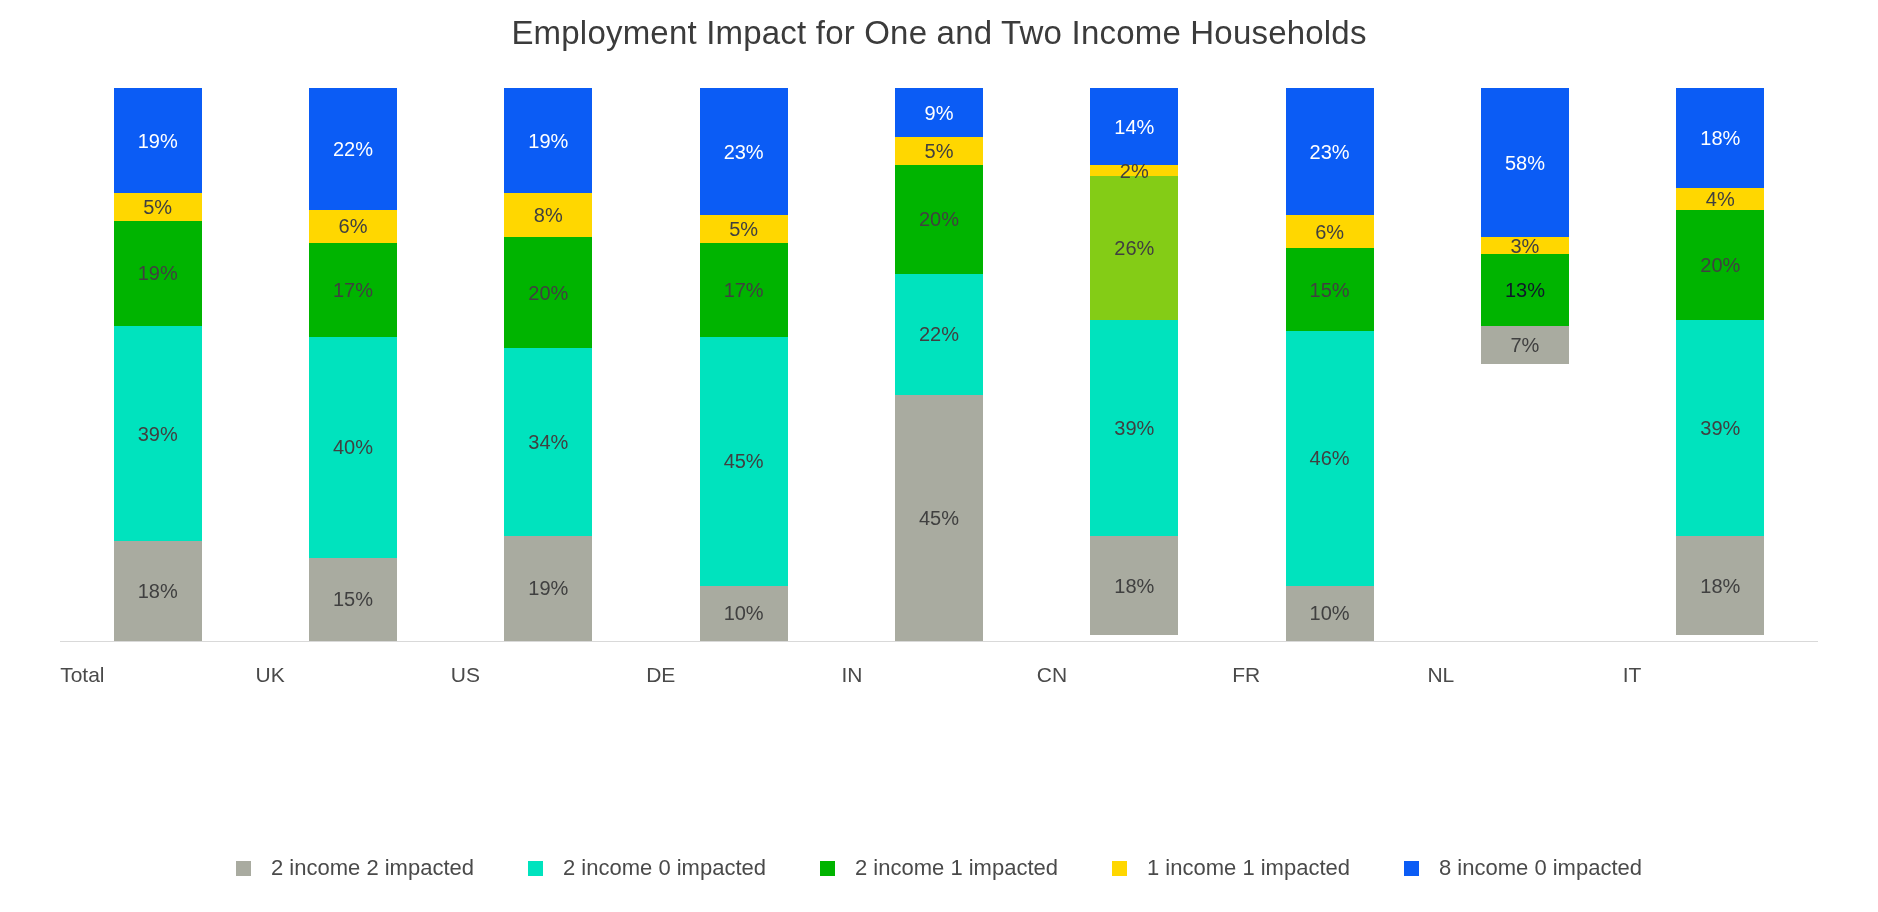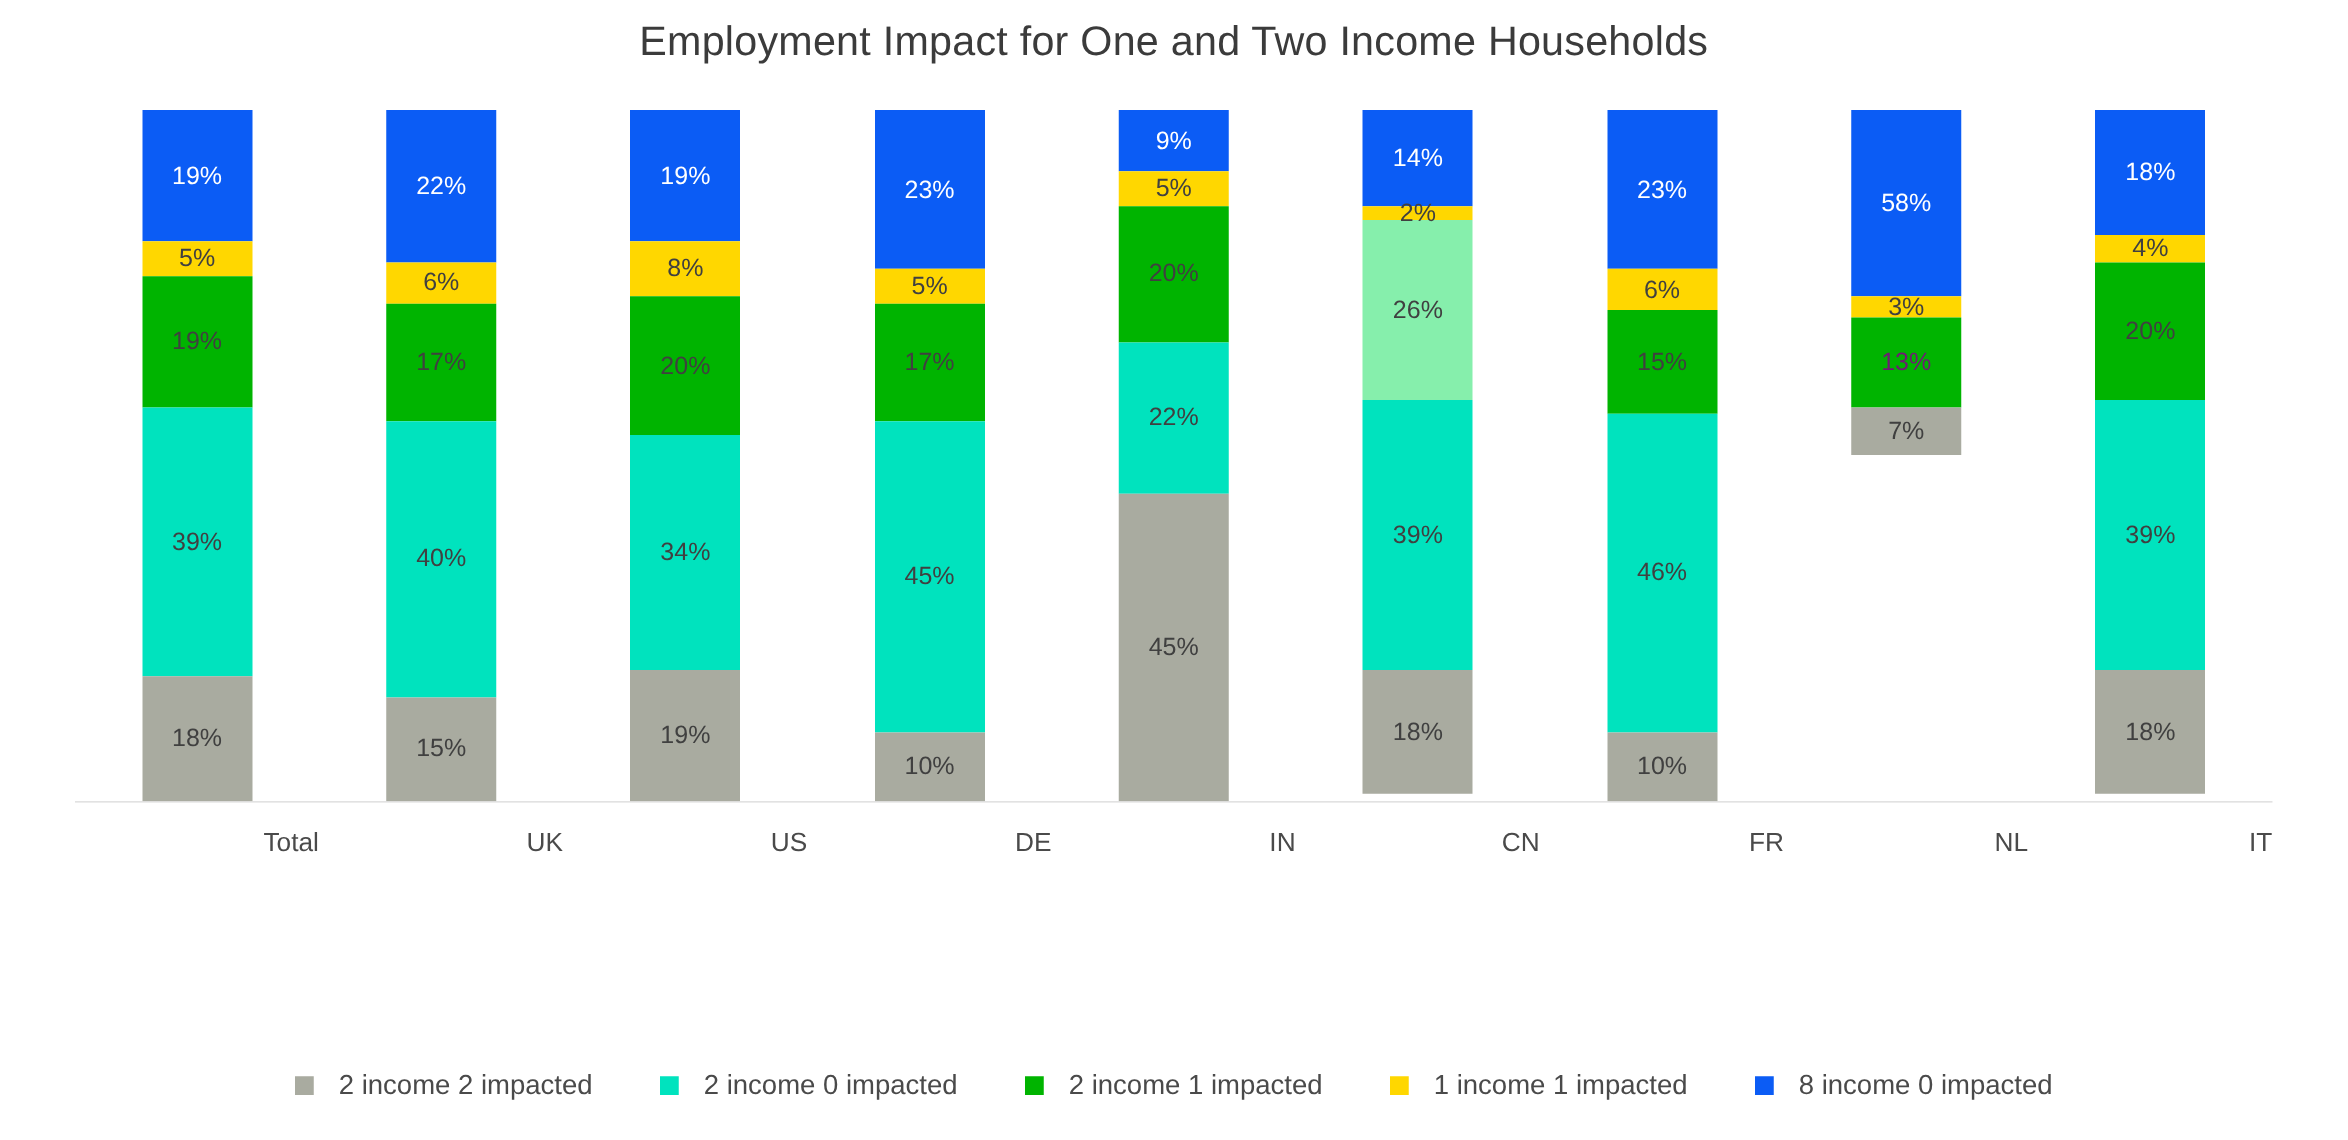--- a/index.html
+++ b/index.html
@@ -90,21 +90,21 @@
     left: 60px;
     top: 650px;
     width: 1758px;
     height: 50px;
     display: flex;
     justify-content: space-around;
     align-items: center;
   }
   .cat-label {
     width: 195px;
-    text-align: right;
+    text-align: left;
     font-size: 21px;
     color: #4a4a4a;
   }
   .legend {
     position: absolute;
     left: 0;
     top: 855px;
     width: 1878px;
     display: flex;
     justify-content: center;
@@ -232,21 +232,21 @@
           </div>
         </div>
         <div class="bar-group">
           <div class="bar-stack">
             <div class="seg" style="background: rgb(11, 92, 245); height: 14%; color: rgb(255, 255, 255);">
               <span class="seg-label">14%</span>
             </div>
             <div class="seg" style="background: rgb(255, 215, 0); height: 2%; color: rgb(64, 64, 64);">
               <span class="seg-label">2%</span>
             </div>
-            <div class="seg" style="background: #86efac; height: 26%; color: rgb(64, 64, 64);">
+            <div class="seg" style="background: #84cc16; height: 26%; color: rgb(64, 64, 64);">
               <span class="seg-label">26%</span>
             </div>
             <div class="seg" style="background: rgb(0, 227, 190); height: 39%; color: rgb(64, 64, 64);">
               <span class="seg-label">39%</span>
             </div>
             <div class="seg" style="background: rgb(169, 171, 160); height: 18%; color: rgb(64, 64, 64);">
               <span class="seg-label">18%</span>
             </div>
           </div>
         </div>
@@ -270,21 +270,21 @@
           </div>
         </div>
         <div class="bar-group">
           <div class="bar-stack">
             <div class="seg" style="background: rgb(11, 92, 245); height: 27%; color: rgb(255, 255, 255);">
               <span class="seg-label">58%</span>
             </div>
             <div class="seg" style="background: rgb(255, 215, 0); height: 3%; color: rgb(64, 64, 64);">
               <span class="seg-label">3%</span>
             </div>
-            <div class="seg" style="background: rgb(0, 180, 0); height: 13%; color: #701a75;">
+            <div class="seg" style="background: rgb(0, 180, 0); height: 13%; color: #0f172a;">
               <span class="seg-label">13%</span>
             </div>
             <div class="seg" style="background: rgb(169, 171, 160); height: 7%; color: rgb(64, 64, 64);">
               <span class="seg-label">7%</span>
             </div>
           </div>
         </div>
         <div class="bar-group">
           <div class="bar-stack">
             <div class="seg" style="background: rgb(11, 92, 245); height: 18%; color: rgb(255, 255, 255);">

